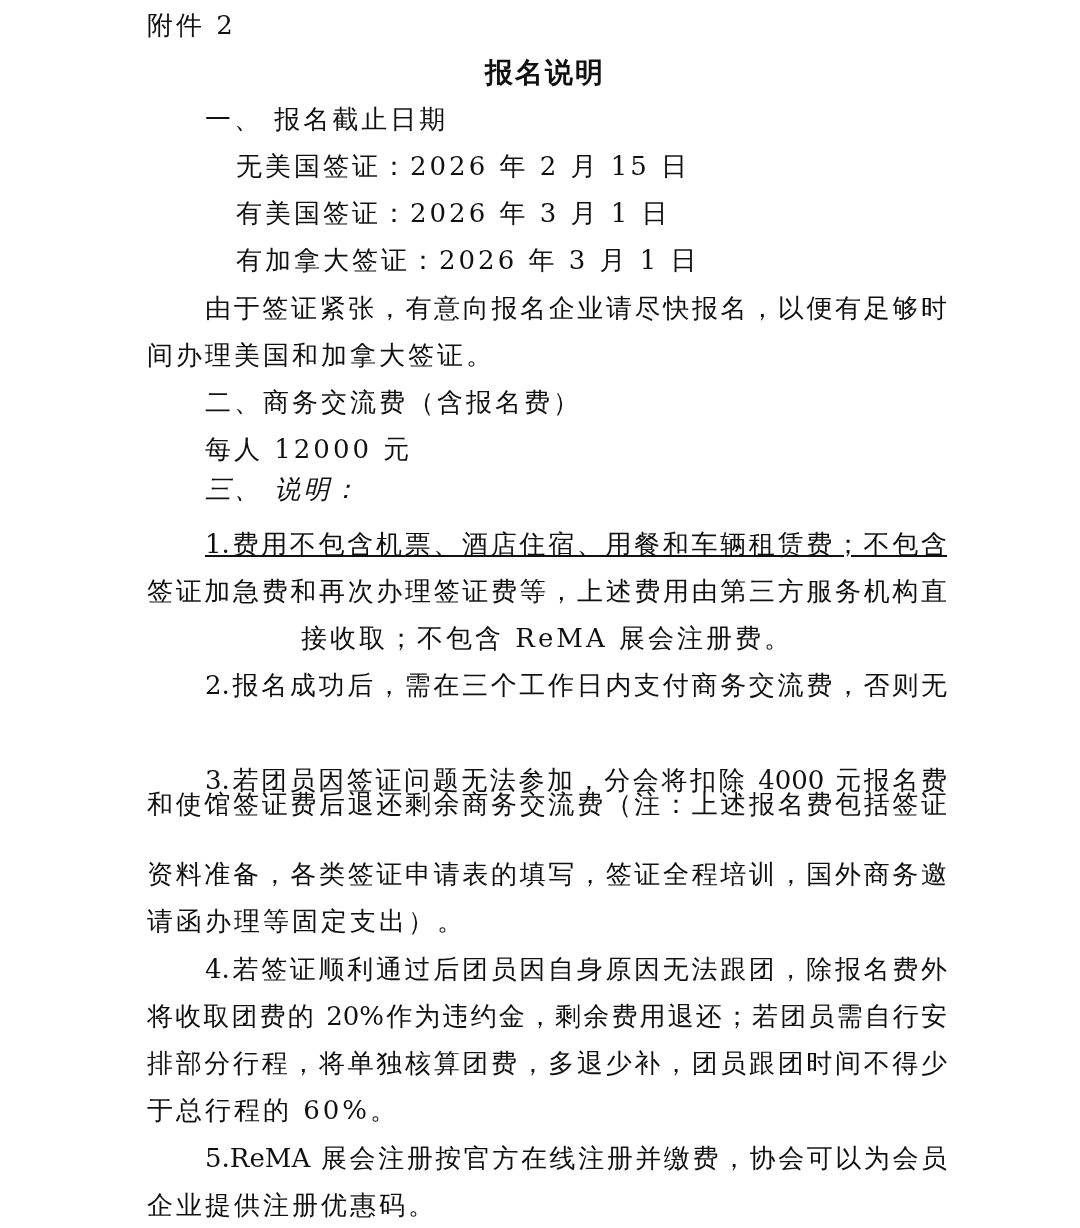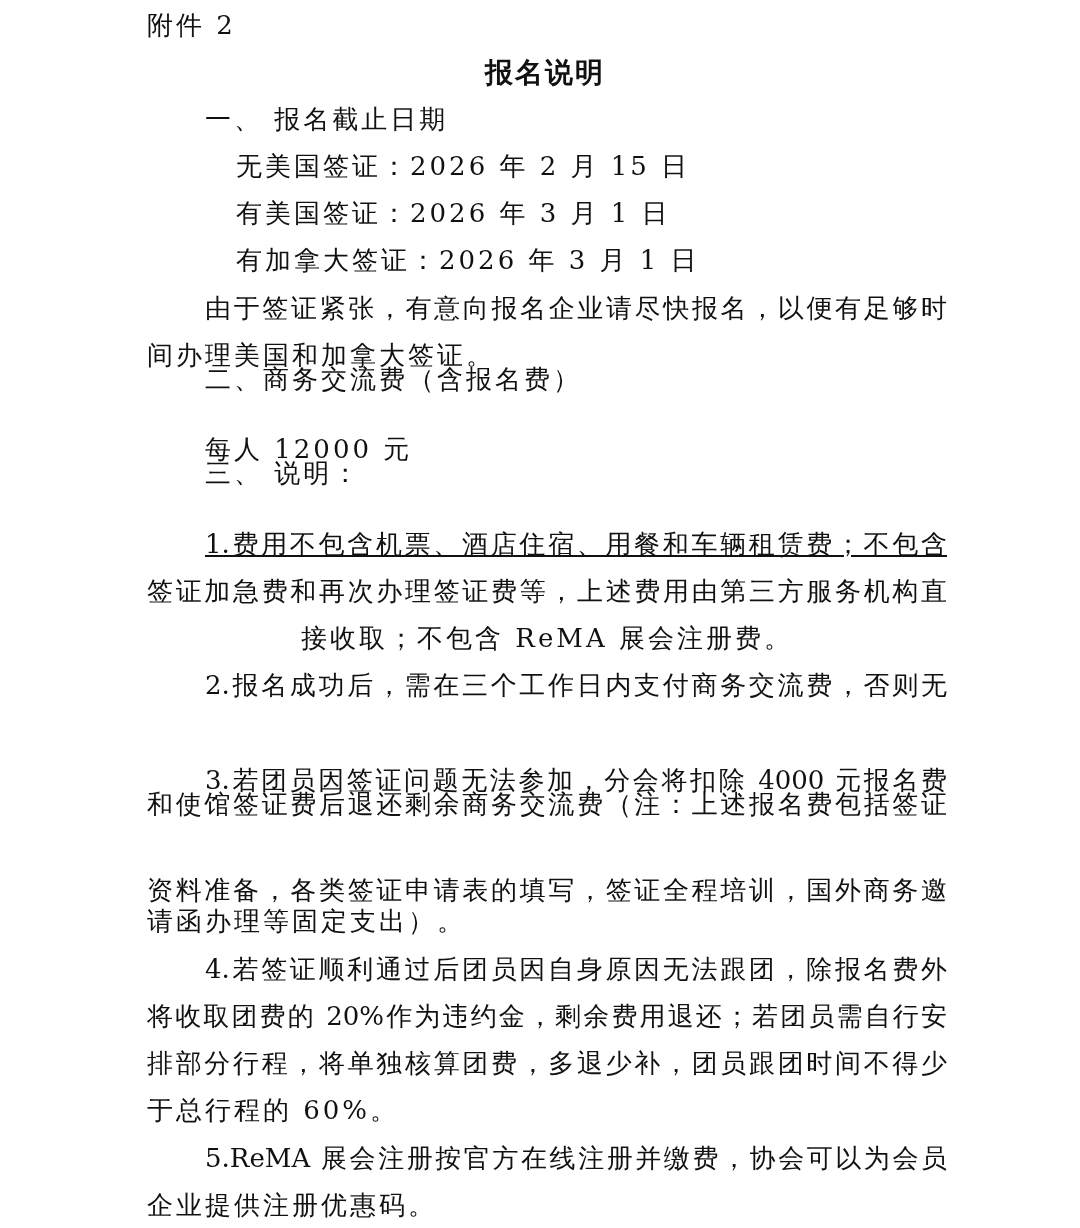--- a/index.html
+++ b/index.html
@@ -38,34 +38,34 @@
 
   <div class="line indent1" style="top:102px;">一、 报名截止日期</div>
 
   <div class="line indent2" style="top:149px;">无美国签证：2026 年 2 月 15 日</div>
   <div class="line indent2" style="top:196px;">有美国签证：2026 年 3 月 1 日</div>
   <div class="line indent2" style="top:243px;">有加拿大签证：2026 年 3 月 1 日</div>
 
   <div class="line indent1 just" style="top:291px; width:742px;">由于签证紧张，有意向报名企业请尽快报名，以便有足够时</div>
   <div class="line" style="top:338px;">间办理美国和加拿大签证。</div>
 
-  <div class="line indent1" style="top:362px;">二、商务交流费（含报名费）</div>
+  <div class="line indent1" style="top:385px;">二、商务交流费（含报名费）</div>
   <div class="line indent1" style="top:432px;">每人 12000 元</div>
 
-  <div class="line indent1" style="top:456px;">三、 说明：</div>
+  <div class="line indent1" style="top:472px;font-style:italic;">三、 说明：</div>
 
   <div class="line indent1 just" style="top:527px; width:742px;text-decoration:underline;">1.费用不包含机票、酒店住宿、用餐和车辆租赁费；不包含</div>
   <div class="line just" style="top:574px; width:800px;">签证加急费和再次办理签证费等，上述费用由第三方服务机构直</div>
   <div class="line" style="top:621px;text-align:center;">接收取；不包含 ReMA 展会注册费。</div>
 
   <div class="line indent1 just" style="top:668px; width:742px;">2.报名成功后，需在三个工作日内支付商务交流费，否则无</div>
 
   <div class="line indent1 just" style="top:763px; width:742px;">3.若团员因签证问题无法参加，分会将扣除 4000 元报名费</div>
   <div class="line just" style="top:787px; width:800px;">和使馆签证费后退还剩余商务交流费（注：上述报名费包括签证</div>
-  <div class="line just" style="top:857px; width:800px;margin-top:16px;">资料准备，各类签证申请表的填写，签证全程培训，国外商务邀</div>
+  <div class="line just" style="top:857px; width:800px;">资料准备，各类签证申请表的填写，签证全程培训，国外商务邀</div>
   <div class="line" style="top:904px;">请函办理等固定支出）。</div>
 
   <div class="line indent1 just" style="top:952px; width:742px;">4.若签证顺利通过后团员因自身原因无法跟团，除报名费外</div>
   <div class="line just" style="top:999px; width:800px;">将收取团费的 20%作为违约金，剩余费用退还；若团员需自行安</div>
   <div class="line just" style="top:1046px; width:800px;">排部分行程，将单独核算团费，多退少补，团员跟团时间不得少</div>
   <div class="line" style="top:1093px;">于总行程的 60%。</div>
 
   <div class="line indent1 just" style="top:1141px; width:742px;">5.ReMA 展会注册按官方在线注册并缴费，协会可以为会员</div>
   <div class="line" style="top:1188px;">企业提供注册优惠码。</div>
 

